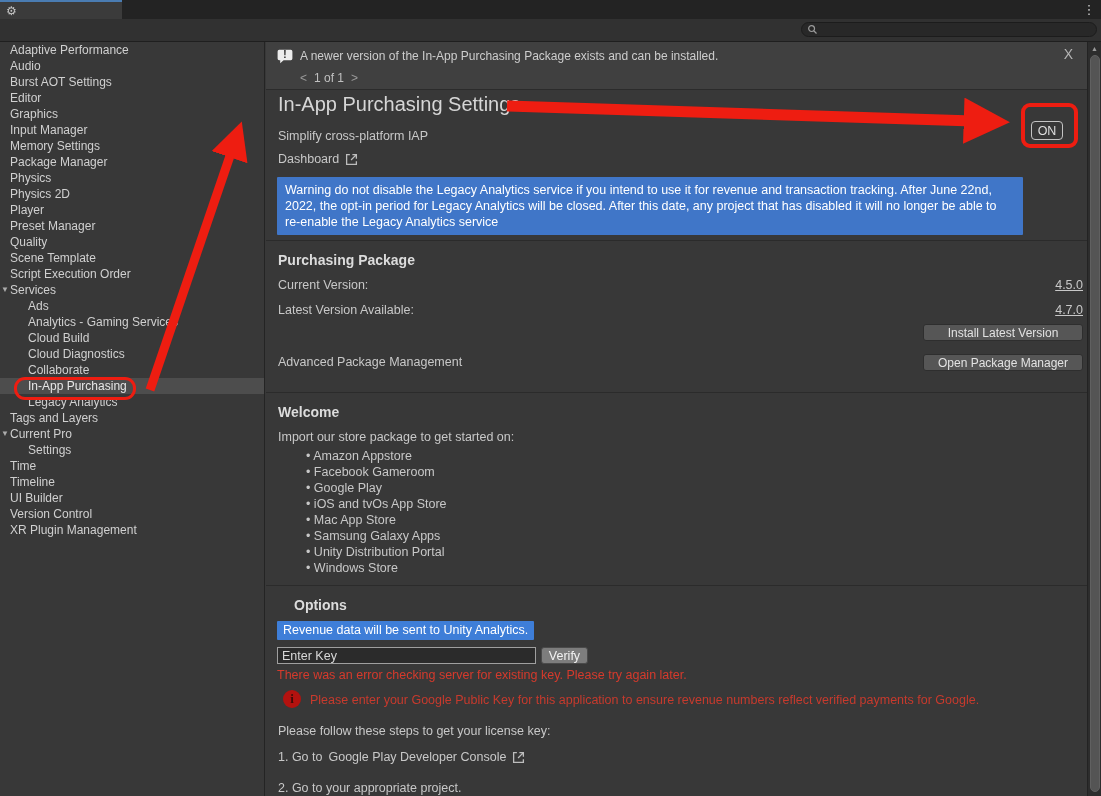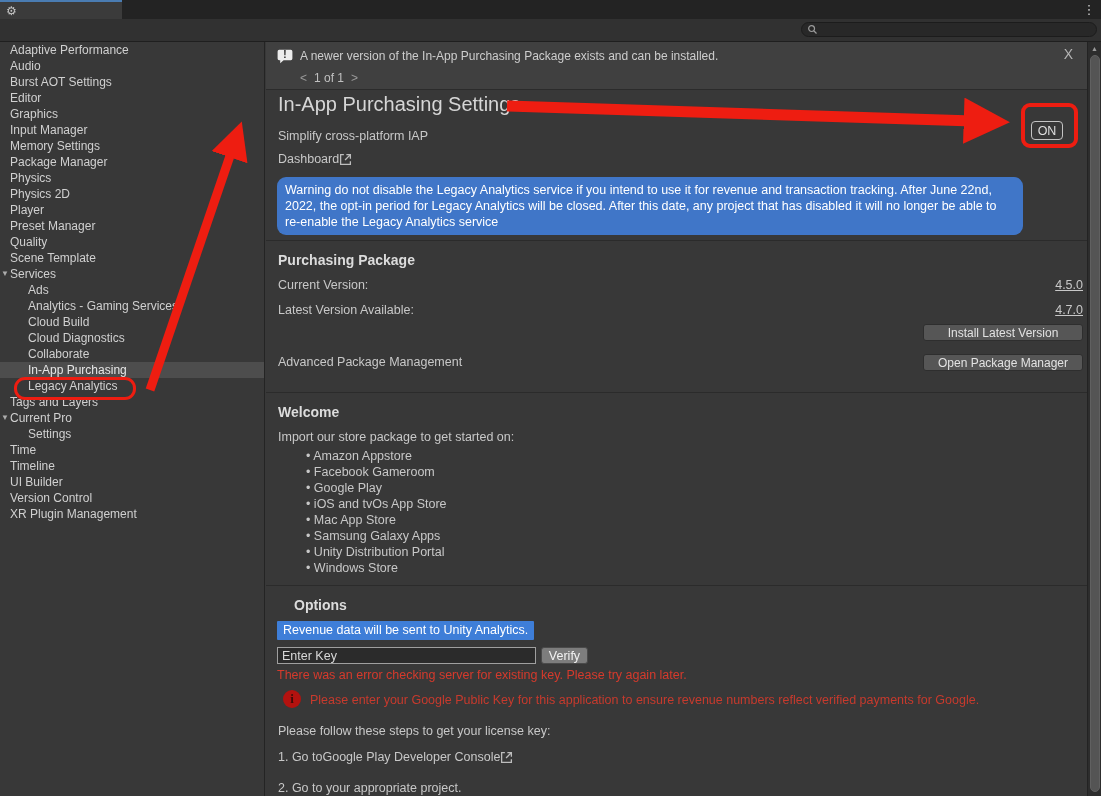--- a/index.html
+++ b/index.html
@@ -35,38 +35,38 @@
   .banner .msg{position:absolute;left:34px;top:7px;color:#cdcdcd;font-size:12px;}
   .banner .pager{position:absolute;left:34px;top:29px;color:#c0c0c0;font-size:12px;display:flex;gap:7px;}
   .banner .pager .pg-arrow{color:#9a9a9a;}
   .banner .close-x{position:absolute;right:14px;top:4px;color:#b4b4b4;font-size:14px;cursor:default;}
   .content{position:absolute;left:266px;top:90px;width:821px;height:706px;background:#383838;}
   .content .abs{position:absolute;}
   .page-title{font-size:20px;color:#d6d6d6;}
   .body-txt{font-size:12.5px;color:#c8c8c8;}
   .sec-head{font-size:14px;font-weight:700;color:#dcdcdc;}
   .divider{position:absolute;left:0;width:821px;height:1px;background:#2b2b2b;}
-  .bluebox{background:#4076c8;color:#ffffff;font-size:12.5px;line-height:16px;padding:5px 8px;width:730px;border-radius:9px;}
+  .bluebox{background:#4076c8;color:#ffffff;font-size:12.5px;line-height:16px;padding:5px 8px;width:730px;border-radius:1px;}
   .btn{background:#565656;border:1px solid #2e2e2e;border-radius:3px;color:#e2e2e2;font-size:12px;
        display:flex;align-items:center;justify-content:center;box-sizing:border-box;cursor:default;font-family:inherit;}
   .right-val{position:absolute;right:4px;font-size:12.5px;color:#c8c8c8;text-decoration:underline;}
   .store-list{list-style:none;margin:0;padding:0;}
   .store-list li{font-size:12.5px;color:#c8c8c8;line-height:16px;}
   .store-list li::before{content:"• ";color:#c8c8c8;}
   .revenue-label{display:inline-block;background:#3e7ed8;color:#fff;font-size:12.5px;padding:2px 6px 3px 6px;border-radius:1px;}
   .key-input{background:#2b2b2b;border:1px solid #9f9f9f;color:#d8d8d8;font-size:12.5px;height:17px;width:259px;
              box-sizing:border-box;padding:0 4px;outline:none;font-family:inherit;}
   .key-input::placeholder{color:#d8d8d8;opacity:1;}
   .verify-btn{background:#7d7d7d;border:1px solid #4a4a4a;border-radius:3px;color:#f2f2f2;font-size:12.5px;
               width:47px;height:17px;display:flex;align-items:center;justify-content:center;box-sizing:border-box;font-family:inherit;}
   .err-red{color:#d63a2c;font-size:12.5px;}
   .goog-red{color:#c73a2d;font-size:12.5px;}
   .info-circle{width:18px;height:18px;border-radius:50%;background:#b3120f;color:#400b08;font-weight:700;
                font-size:13px;display:flex;align-items:center;justify-content:center;font-family:"Liberation Serif","DejaVu Serif",serif;}
-  .link-row{display:flex;align-items:center;gap:0;font-size:12.5px;color:#c8c8c8;}
+  .link-row{display:flex;align-items:center;gap:6px;font-size:12.5px;color:#c8c8c8;}
   
   .on-toggle{position:absolute;left:1031px;top:121px;width:32px;height:19px;border:1px solid #c4c4c4;border-radius:4px;
              color:#dedede;font-size:12.5px;display:flex;align-items:center;justify-content:center;box-sizing:border-box;z-index:40;background:transparent;}
   
   .scrollbar{position:absolute;left:1087px;top:42px;width:14px;height:754px;background:#2d2d2d;border-left:1px solid #232323;box-sizing:border-box;z-index:10;}
   .scroll-up{position:absolute;left:0;top:0;width:13px;height:12px;color:#9a9a9a;font-size:7px;display:flex;align-items:center;justify-content:center;}
   .scroll-thumb{position:absolute;left:1.5px;top:13px;width:10px;height:737px;background:#545454;border:1px solid #606060;border-radius:5px;box-sizing:border-box;}
   
   .anno{position:absolute;border-style:solid;border-color:#ee1d11;pointer-events:none;z-index:60;}
   .anno-sidebar{left:14px;top:377px;width:122px;height:23px;border-width:3px;border-radius:11px;box-sizing:border-box;}
@@ -105,20 +105,21 @@
         <div class="side-item"><span>Graphics</span></div>
         <div class="side-item"><span>Input Manager</span></div>
         <div class="side-item"><span>Memory Settings</span></div>
         <div class="side-item"><span>Package Manager</span></div>
         <div class="side-item"><span>Physics</span></div>
         <div class="side-item"><span>Physics 2D</span></div>
         <div class="side-item"><span>Player</span></div>
         <div class="side-item"><span>Preset Manager</span></div>
         <div class="side-item"><span>Quality</span></div>
         <div class="side-item"><span>Scene Template</span></div>
+        <div class="side-item"><span>Script Execution Order</span></div>
         <div class="side-item"><span class="expander">▼</span><span>Services</span></div>
         <div class="side-item ind"><span>Ads</span></div>
         <div class="side-item ind"><span>Analytics - Gaming Services</span></div>
         <div class="side-item ind"><span>Cloud Build</span></div>
         <div class="side-item ind"><span>Cloud Diagnostics</span></div>
         <div class="side-item ind"><span>Collaborate</span></div>
         <div class="side-item ind selected"><span>In-App Purchasing</span></div>
         <div class="side-item ind"><span>Legacy Analytics</span></div>
         <div class="side-item"><span>Tags and Layers</span></div>
         <div class="side-item"><span class="expander">▼</span><span>Current Pro</span></div>

